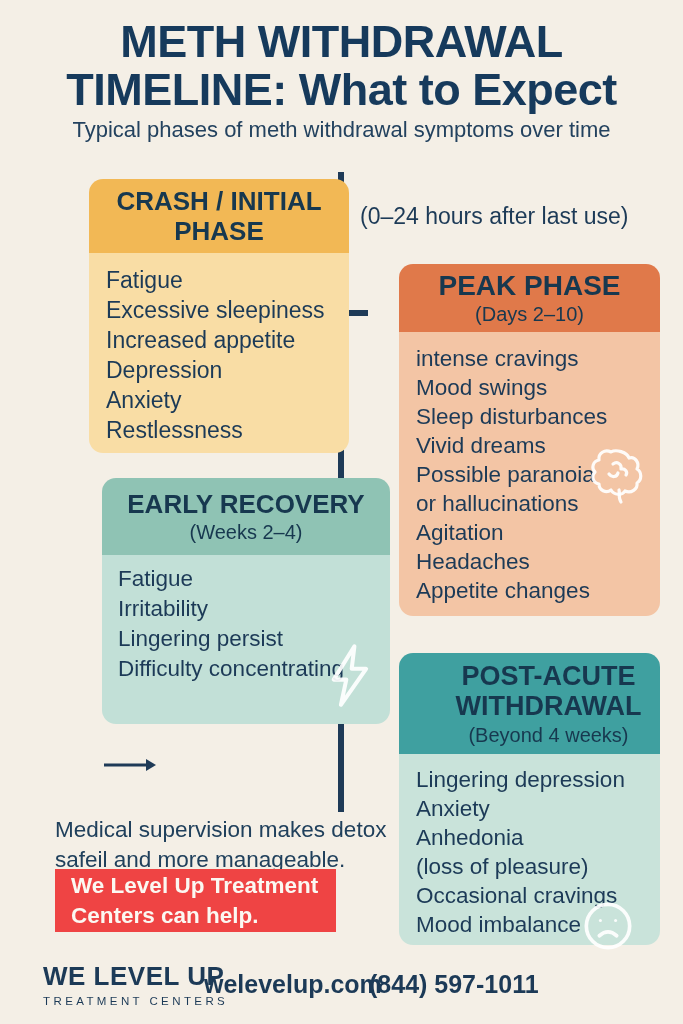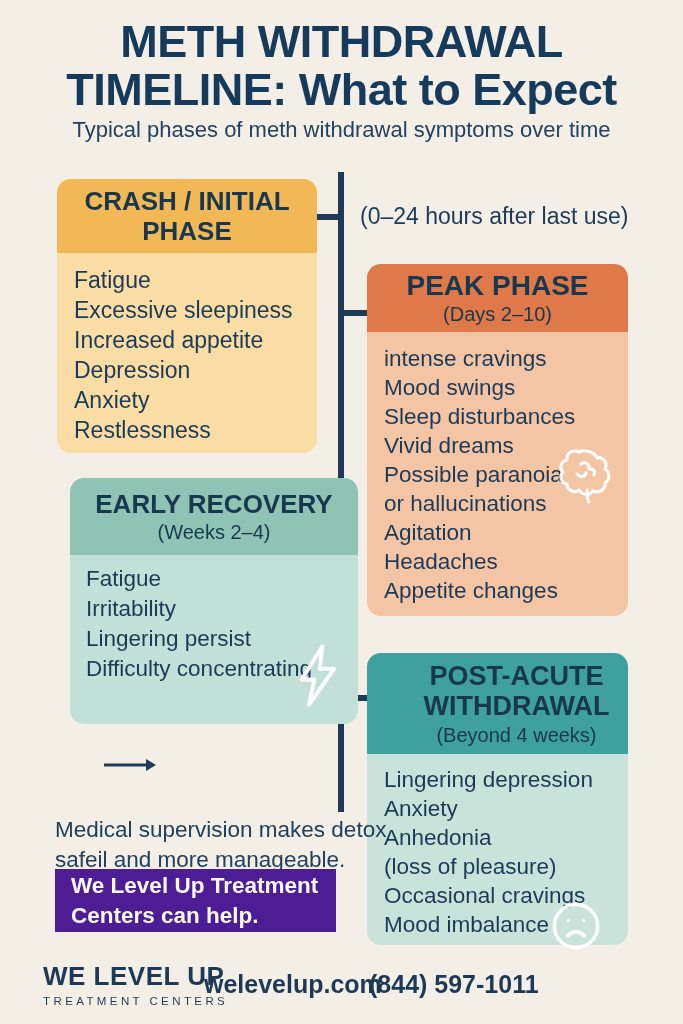--- a/index.html
+++ b/index.html
@@ -19,21 +19,21 @@
   }
   
   .vline{position:absolute;left:338px;top:172px;width:6px;height:640px;background:#1E3A57;}
   .conn{position:absolute;height:6px;background:#1E3A57;}
   .conn-crash{left:315px;top:214px;width:24px;}
   .conn-peak{left:343px;top:310px;width:25px;}
   .conn-early{left:315px;top:518px;width:24px;}
   .conn-post{left:343px;top:695px;width:25px;}
   .time-label{position:absolute;left:360px;top:203px;font-size:23px;color:#1C3A57;}
   
-  .box{position:absolute;border-radius:26px;}
+  .box{position:absolute;border-radius:26px;margin-left:32px;}
   .box-hd{
     border-radius:14px 14px 0 0;text-align:center;font-weight:bold;
     color:#17384F;display:flex;flex-direction:column;justify-content:center;
   }
   .box-hd .period{font-weight:normal;font-size:20px;margin-top:2px;}
   .box-bd{
     border-radius:0 0 14px 14px;list-style:none;margin:0;position:relative;
   }
   .box-bd li{white-space:nowrap;}
 
@@ -64,21 +64,21 @@
   .bolt-pos{right:14px;top:86px;}
   .sad-pos{right:26px;top:146px;}
 
   
   .beyond{position:absolute;left:103px;top:757px;display:flex;align-items:center;gap:12px;}
   .beyond .lbl{font-size:23px;color:#1C3A57;}
   
   .note{position:absolute;left:55px;top:815px;font-size:22.5px;line-height:1.32;color:#20405C;}
   .cta{
     position:absolute;left:55px;top:869px;width:281px;height:63px;
-    background:#4c1d95;color:#FBF8F2;font-weight:bold;font-size:22.5px;line-height:1.3;
+    background:#ef4444;color:#FBF8F2;font-weight:bold;font-size:22.5px;line-height:1.3;
     display:flex;flex-direction:column;justify-content:center;padding-left:16px;box-sizing:border-box;
   }
   
   .f-brand{position:absolute;left:43px;top:961px;color:#1C3A57;}
   .f-brand .b1{font-weight:bold;font-size:26px;letter-spacing:0.5px;}
   .f-brand .b2{font-size:11.5px;letter-spacing:3.4px;margin-top:3px;}
   .f-site{position:absolute;left:204px;top:970px;font-weight:bold;font-size:25px;color:#1C3A57;}
   .f-phone{position:absolute;left:369px;top:970px;font-weight:bold;font-size:25px;color:#1C3A57;}
 </style>
 </head>

